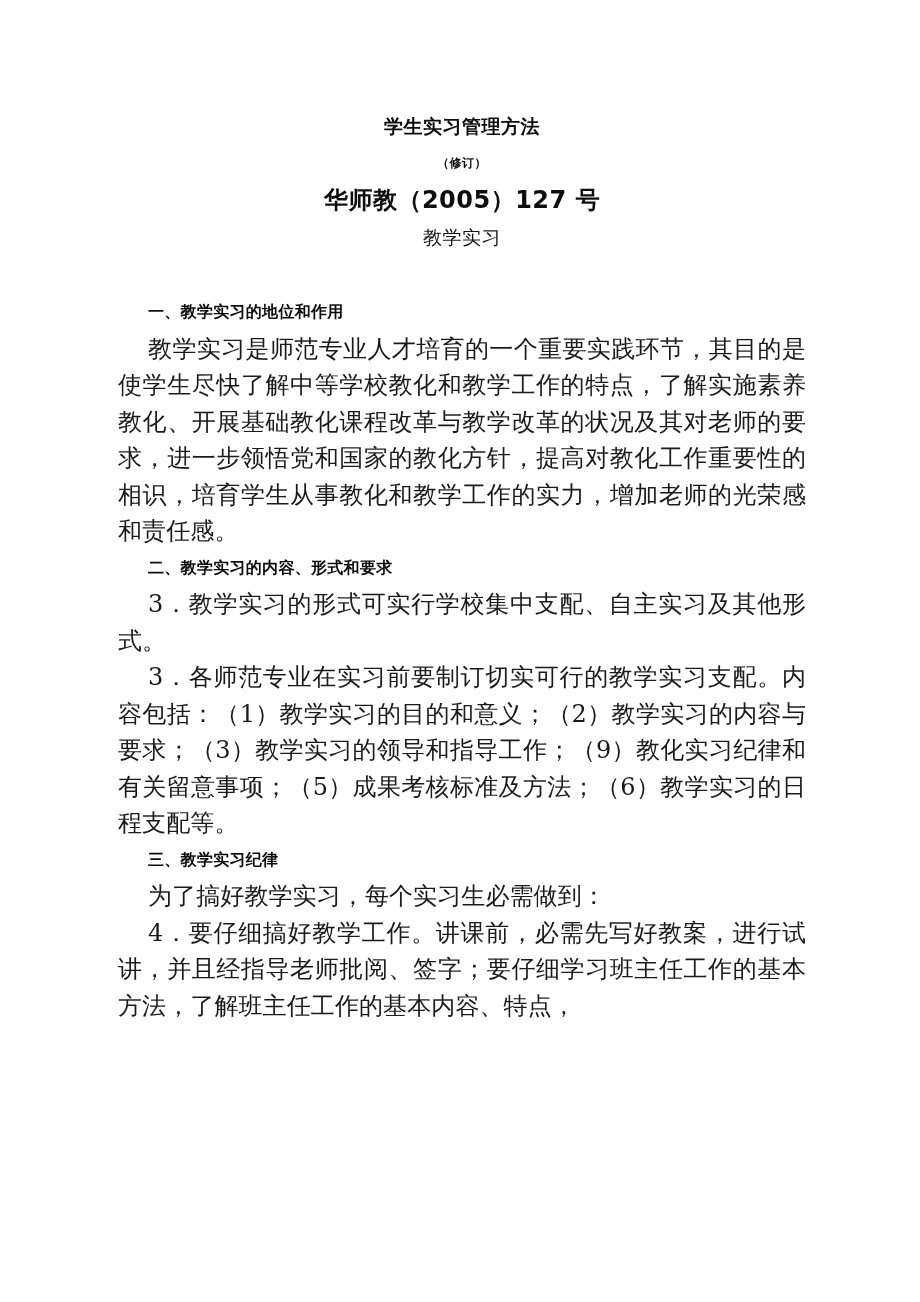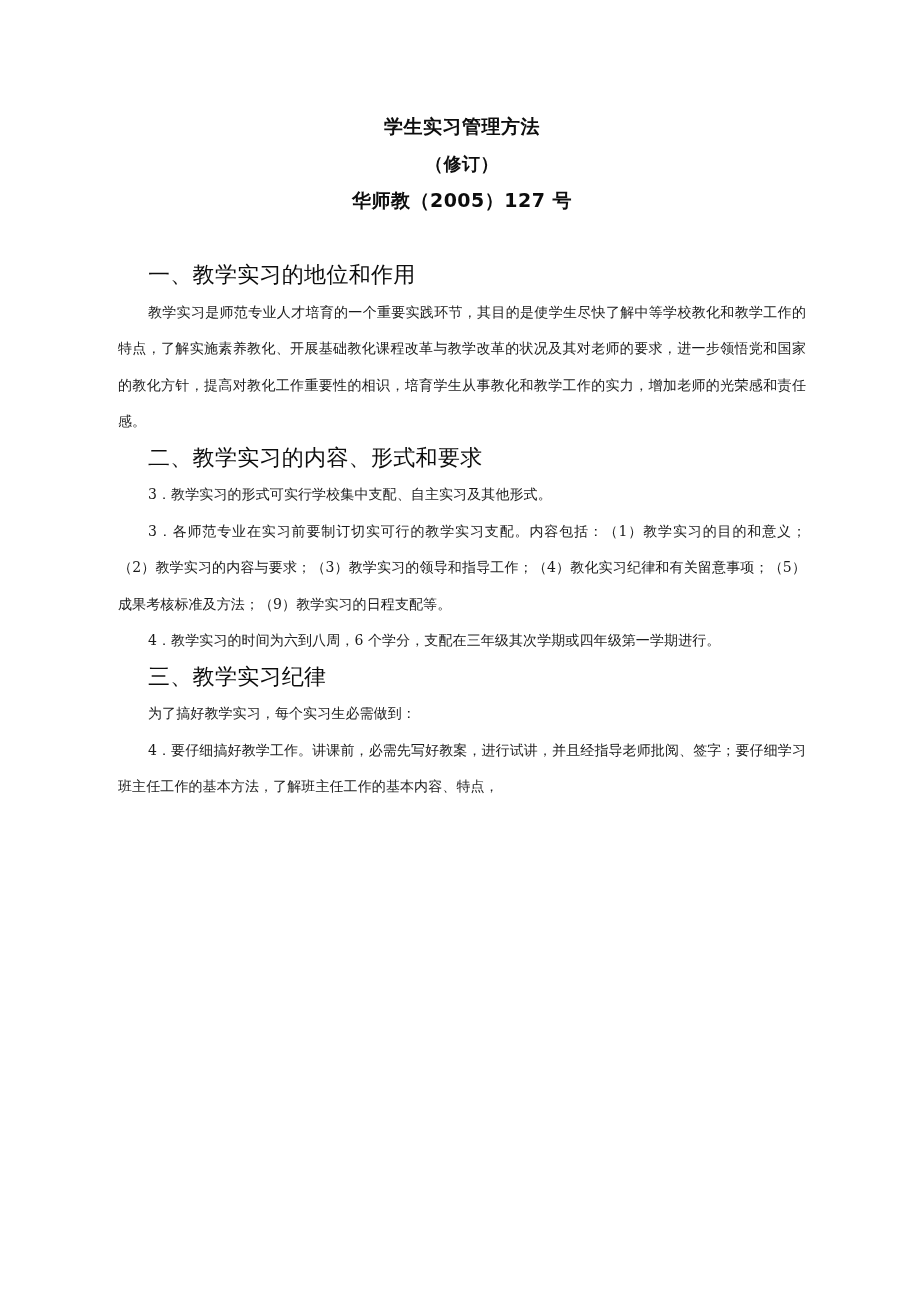--- a/index.html
+++ b/index.html
@@ -40,62 +40,62 @@
     font-family: "DejaVu Sans", "Liberation Sans", sans-serif;
     font-weight: bold;
     font-size: 19px;
     line-height: 37px;
     letter-spacing: 0.5px;
     color: #0d0d0d;
   }
   .doc-subtitle {
     font-family: "DejaVu Sans", "Liberation Sans", sans-serif;
     font-weight: bold;
-    font-size: 18px;
+    font-size: 12px;
     line-height: 37px;
     letter-spacing: 0.5px;
     color: #0d0d0d;
   }
   .doc-docnum {
     font-family: "DejaVu Sans", "Liberation Sans", sans-serif;
     font-weight: bold;
-    font-size: 19px;
+    font-size: 24px;
     line-height: 37px;
     letter-spacing: 0.5px;
     color: #0d0d0d;
   }
   .doc-section-label {
     font-family: "DejaVu Serif", "Liberation Serif", serif;
     font-weight: normal;
     font-size: 19px;
     line-height: 37px;
     letter-spacing: 0.5px;
     color: #141414;
   }
 
   
   .body-block {
     margin-top: 38px;
   }
 
   .heading {
     font-family: "DejaVu Sans", "Liberation Sans", sans-serif;
-    font-weight: normal;
-    font-size: 22px;
+    font-weight: bold;
+    font-size: 16px;
     line-height: 36.5px;
     color: #0d0d0d;
     text-indent: 30px;
     letter-spacing: 0.3px;
     white-space: nowrap;
   }
 
   .para {
     font-family: "DejaVu Serif", "Liberation Serif", serif;
     font-weight: normal;
-    font-size: 14px;
+    font-size: 24px;
     line-height: 36.5px;
     color: #1a1a1a;
     text-align: justify;
     text-align-last: left;
     text-indent: 30px;
     letter-spacing: 0.1px;
     word-break: break-all;
   }
   .para.numbered {
     text-indent: 30px;
@@ -104,31 +104,31 @@
 </head>
 <body>
 
 <div class="page">
   <div class="content">
 
     <div class="title-block">
       <div class="doc-title">学生实习管理方法</div>
       <div class="doc-subtitle">（修订）</div>
       <div class="doc-docnum">华师教（2005）127 号</div>
+      <div class="doc-section-label">教学实习</div>
     </div>
 
     <div class="body-block">
 
       <div class="heading">一、教学实习的地位和作用</div>
       <div class="para">教学实习是师范专业人才培育的一个重要实践环节，其目的是使学生尽快了解中等学校教化和教学工作的特点，了解实施素养教化、开展基础教化课程改革与教学改革的状况及其对老师的要求，进一步领悟党和国家的教化方针，提高对教化工作重要性的相识，培育学生从事教化和教学工作的实力，增加老师的光荣感和责任感。</div>
 
       <div class="heading">二、教学实习的内容、形式和要求</div>
       <div class="para numbered">3．教学实习的形式可实行学校集中支配、自主实习及其他形式。</div>
-      <div class="para numbered">3．各师范专业在实习前要制订切实可行的教学实习支配。内容包括：（1）教学实习的目的和意义；（2）教学实习的内容与要求；（3）教学实习的领导和指导工作；（4）教化实习纪律和有关留意事项；（5）成果考核标准及方法；（9）教学实习的日程支配等。</div>
-      <div class="para numbered">4．教学实习的时间为六到八周，6 个学分，支配在三年级其次学期或四年级第一学期进行。</div>
+      <div class="para numbered">3．各师范专业在实习前要制订切实可行的教学实习支配。内容包括：（1）教学实习的目的和意义；（2）教学实习的内容与要求；（3）教学实习的领导和指导工作；（9）教化实习纪律和有关留意事项；（5）成果考核标准及方法；（6）教学实习的日程支配等。</div>
 
       <div class="heading">三、教学实习纪律</div>
       <div class="para">为了搞好教学实习，每个实习生必需做到：</div>
       <div class="para numbered">4．要仔细搞好教学工作。讲课前，必需先写好教案，进行试讲，并且经指导老师批阅、签字；要仔细学习班主任工作的基本方法，了解班主任工作的基本内容、特点，</div>
 
     </div>
   </div>
 </div>
 
 </body></html>

